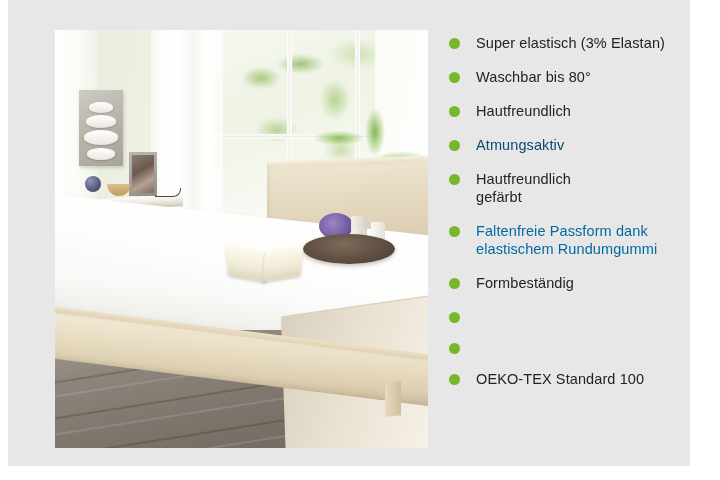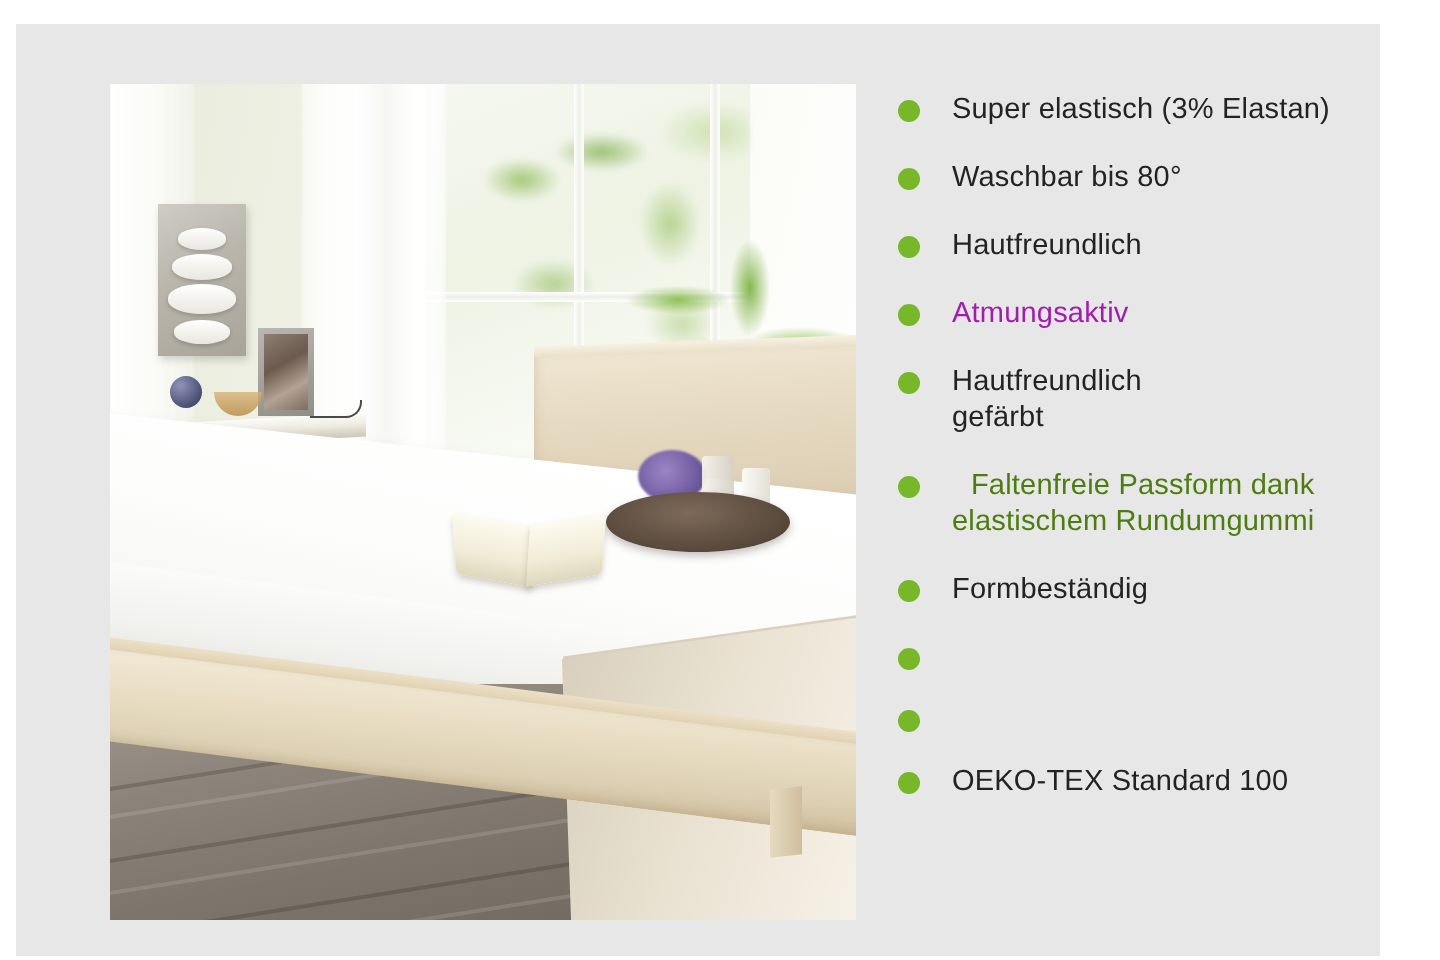--- a/index.html
+++ b/index.html
@@ -10,21 +10,20 @@
     background: #ffffff;
     font-family: "Liberation Sans", "DejaVu Sans", sans-serif;
     overflow: hidden;
   }
 
   #stage {
     position: relative;
     width: 720px;
     height: 364px;
     background: #ffffff;
-    margin-top: 12px;
   }
 
   
   .panel {
     position: absolute;
     left: 8px;
     top: 0px;
     width: 682px;
     height: 466px;
     background: #e7e7e7;
@@ -383,32 +382,32 @@
         <span class="feature-text" style="color: rgb(35, 35, 35);">Waschbar bis 80°</span>
       </div>
 
       <div class="feature-row">
         <span class="bullet" style="background: rgb(118, 184, 42);"></span>
         <span class="feature-text" style="color: rgb(35, 35, 35);">Hautfreundlich</span>
       </div>
 
       <div class="feature-row">
         <span class="bullet" style="background: rgb(118, 184, 42);"></span>
-        <span class="feature-text" style="color: #a21caf; text-align: right;">Atmungsaktiv</span>
+        <span class="feature-text" style="color: #0c4a6e; text-align: right;">Atmungsaktiv</span>
       </div>
 
       <div class="feature-row">
         <span class="bullet" style="background: rgb(118, 184, 42);"></span>
         <span class="feature-text" style="color: rgb(35, 35, 35);">Hautfreundlich
 gefärbt</span>
       </div>
 
       <div class="feature-row">
         <span class="bullet" style="background: rgb(118, 184, 42);"></span>
-        <span class="feature-text" style="color: #4d7c0f; text-align: right;">Faltenfreie Passform dank
+        <span class="feature-text" style="color: #0369a1;">Faltenfreie Passform dank
 elastischem Rundumgummi</span>
       </div>
 
       <div class="feature-row">
         <span class="bullet" style="background: rgb(118, 184, 42);"></span>
         <span class="feature-text" style="color: rgb(35, 35, 35);">Formbeständig</span>
       </div>
 
       <div class="feature-row">
         <span class="bullet" style="background: rgb(118, 184, 42);"></span>

